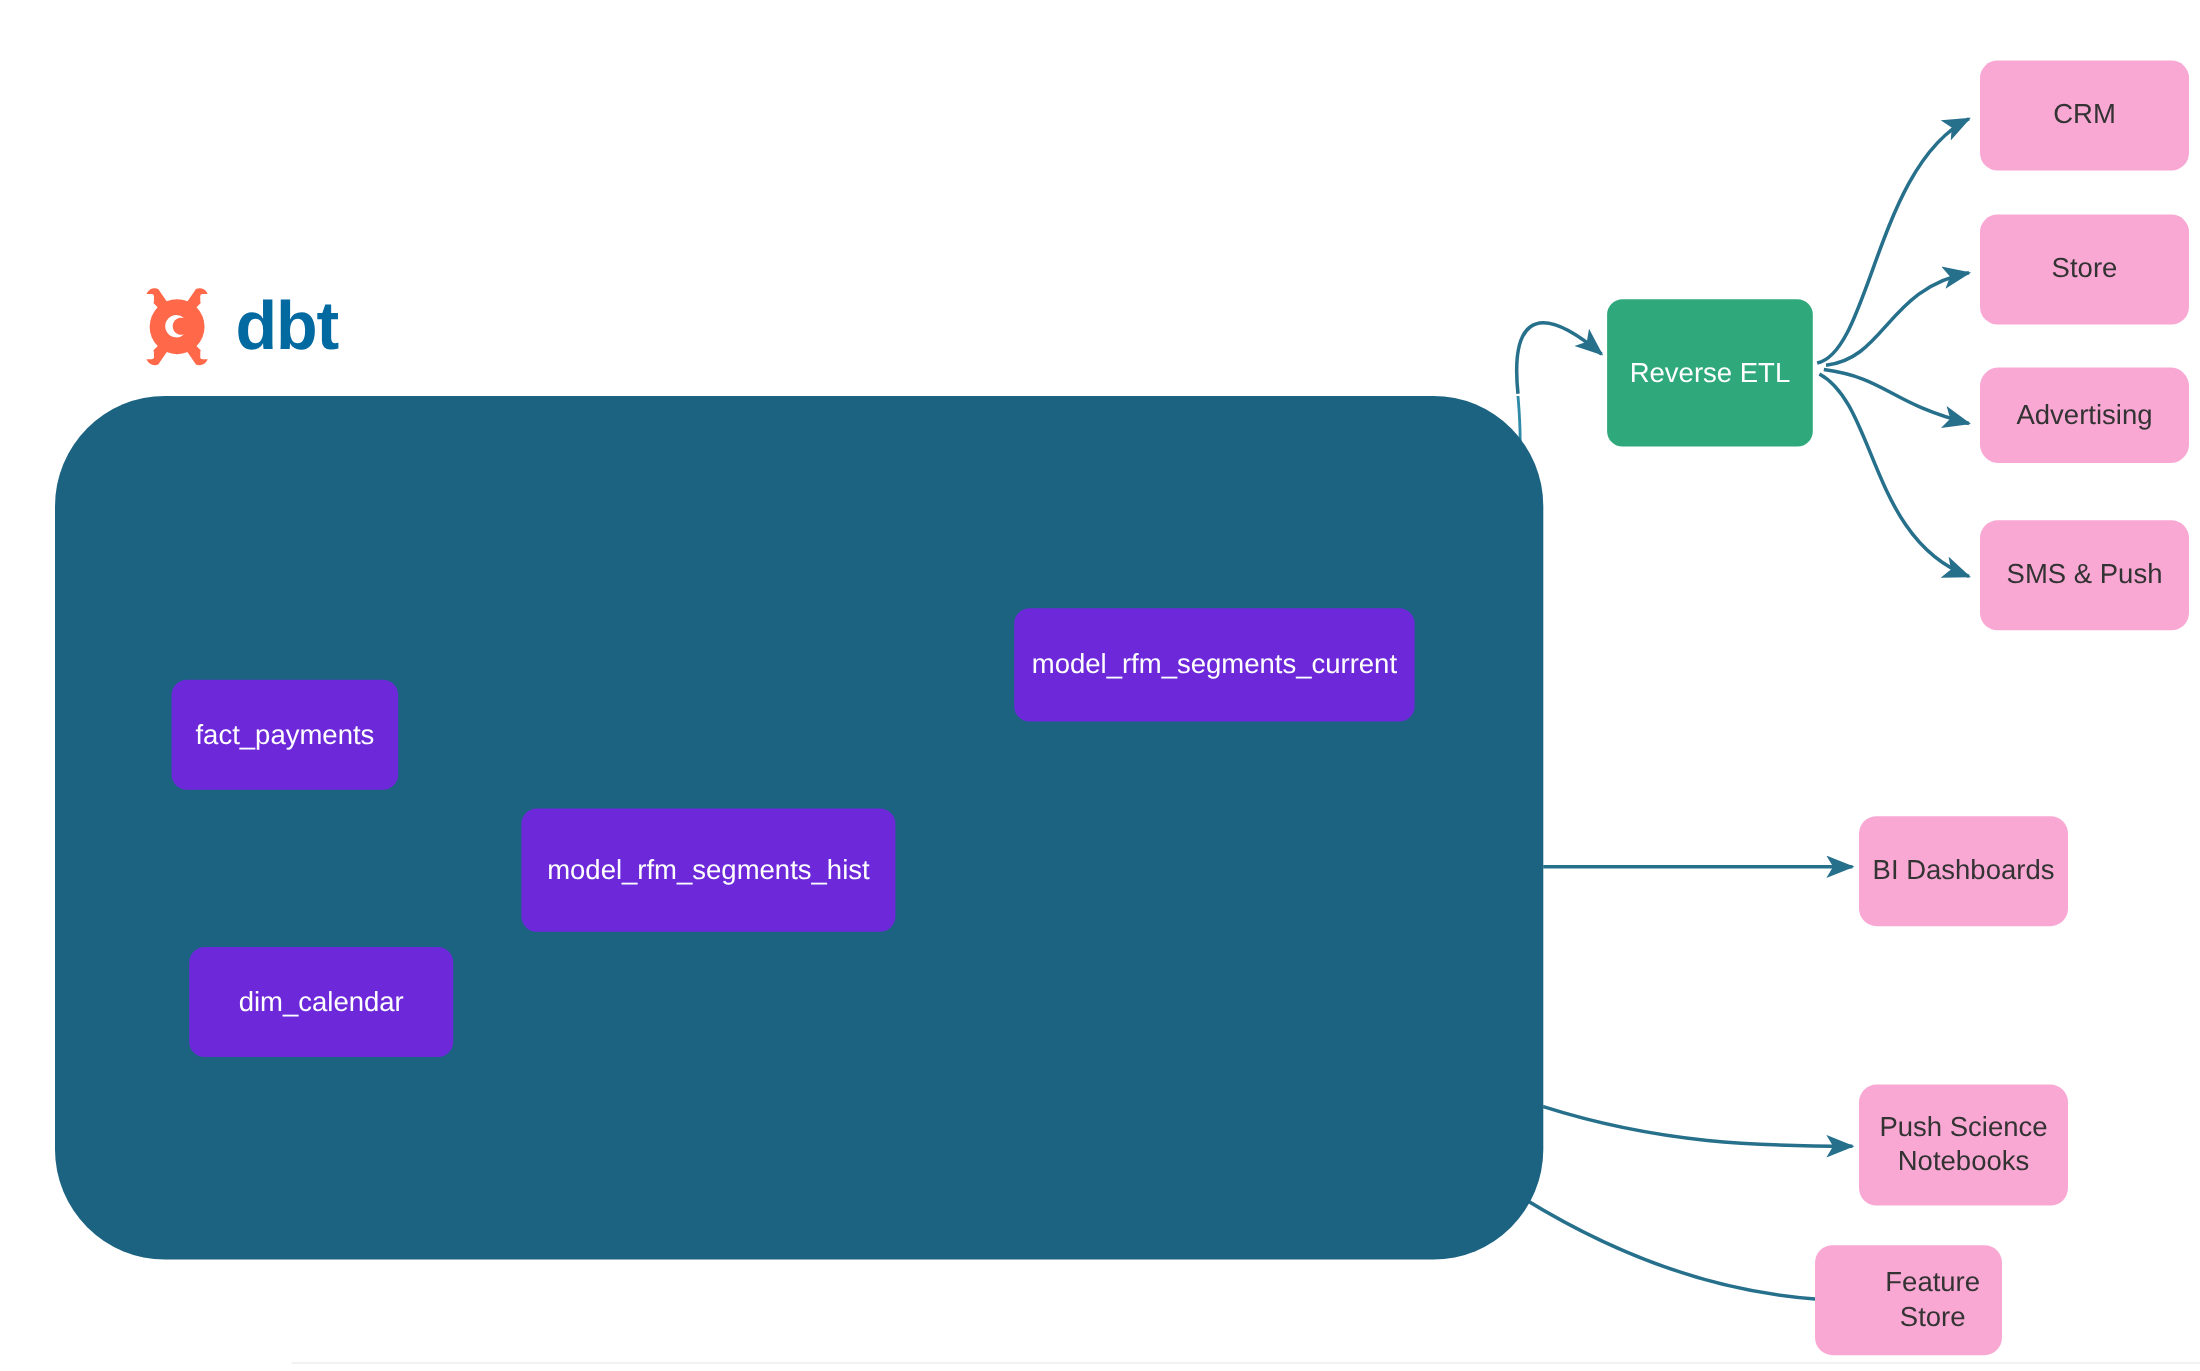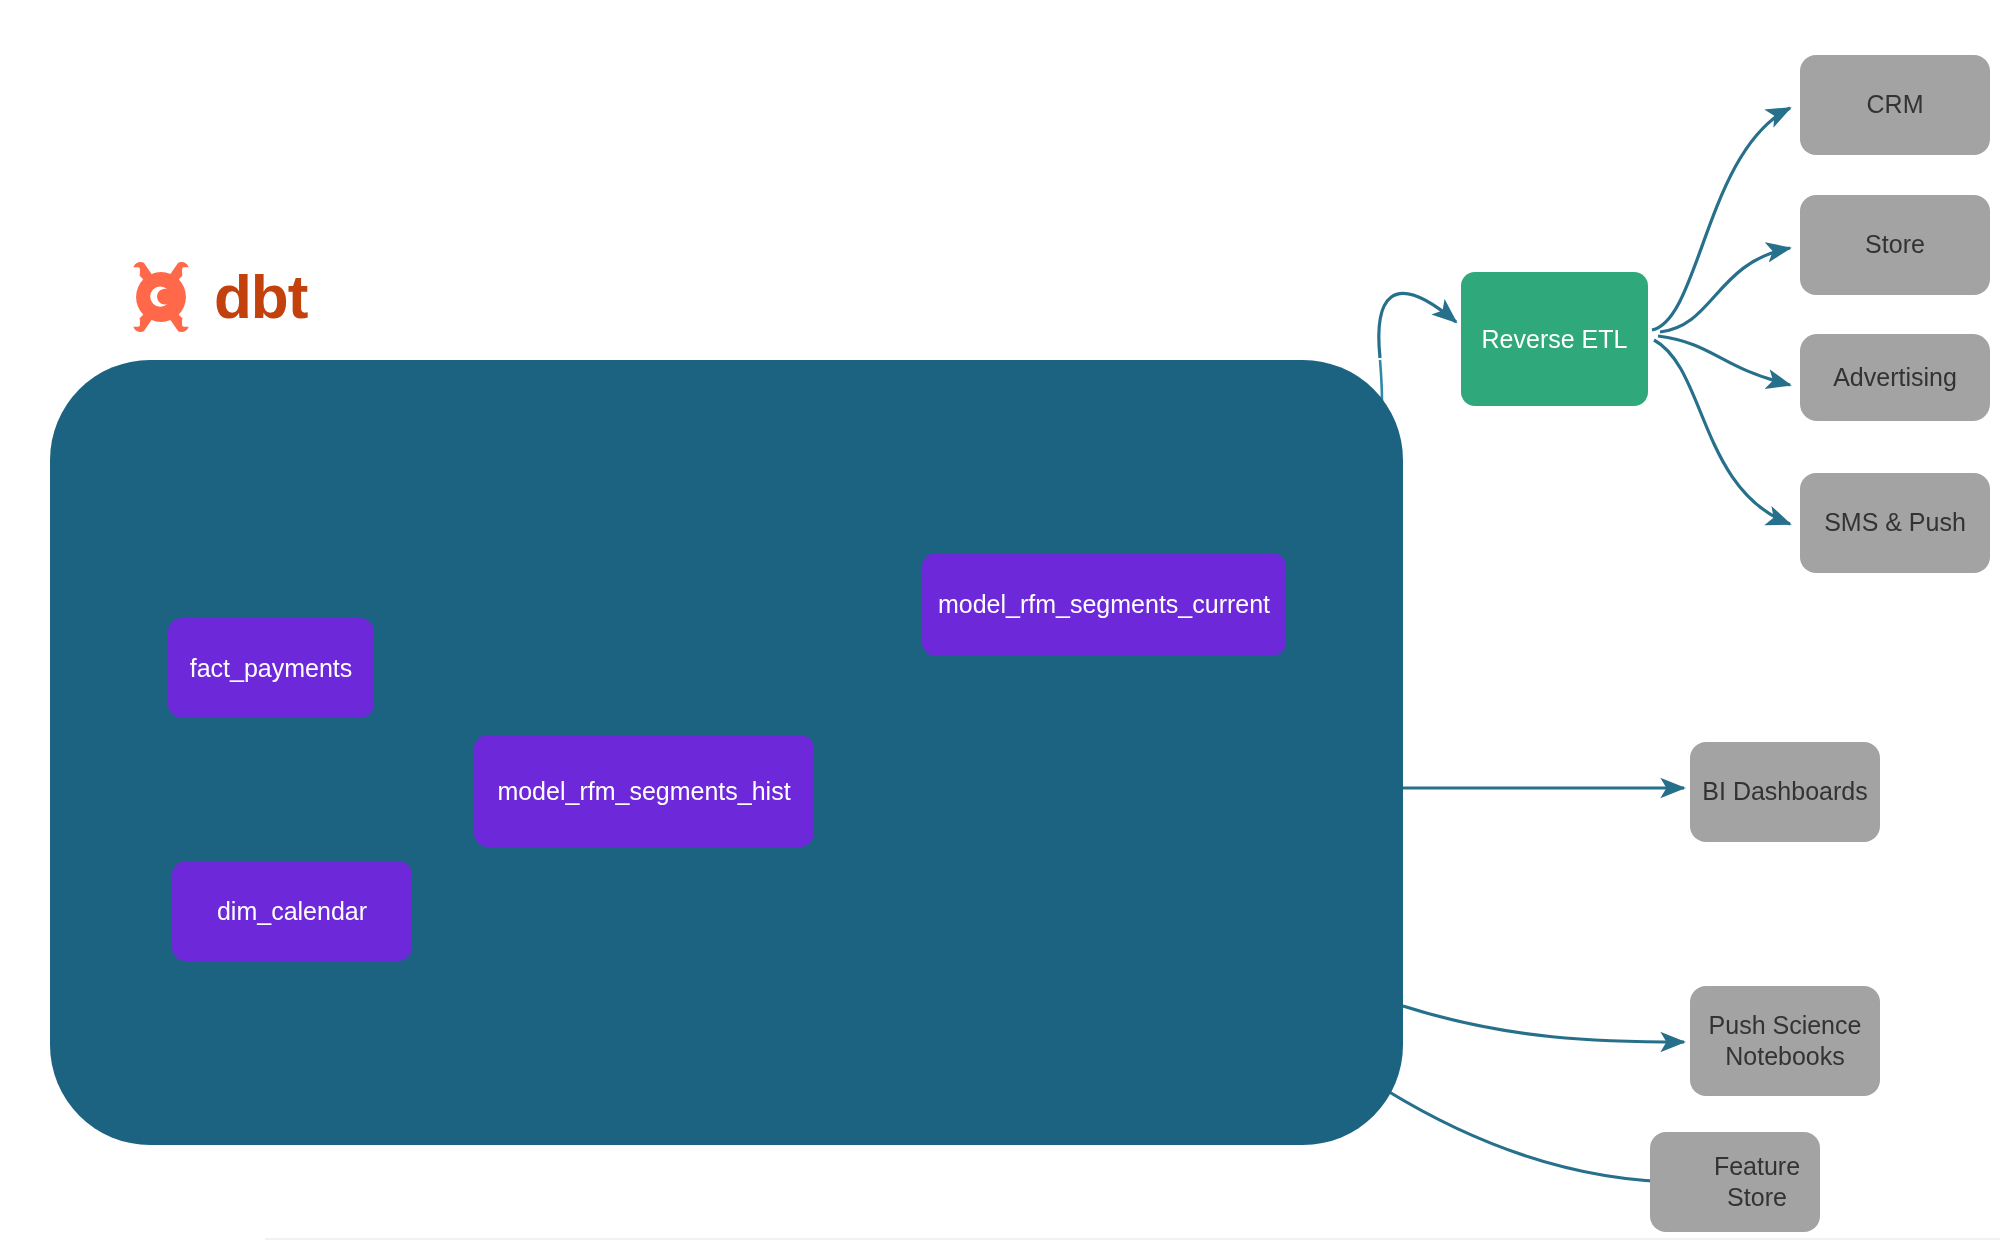--- a/index.html
+++ b/index.html
@@ -32,21 +32,21 @@
     left: 122px;
     top: 258px;
     display: flex;
     align-items: center;
     gap: 14px;
   }
   .logo-mark { width: 78px; height: 78px; display: block; }
   .logo-text {
     font-size: 62px;
     font-weight: bold;
-    color: #c2410c;
+    color: #0369a1;
     letter-spacing: -1px;
     line-height: 1;
   }
 
   
   .warehouse {
     position: absolute;
     left: 50px;
     top: 360px;
     width: 1353px;
@@ -64,37 +64,37 @@
     box-sizing: border-box;
     text-align: center;
   }
   .node-model {
     background: #6d28d9;
     border-radius: 14px;
     color: #ffffff;
     font-size: 25px;
     padding: 0 22px;
   }
-  .node-fact_payments      { left: 168px;  top: 618px;  width: 206px; height: 100px; }
+  .node-fact_payments      { left: 156px;  top: 618px;  width: 206px; height: 100px; }
   .node-dim_calendar       { left: 172px;  top: 861px;  width: 240px; height: 100px; }
   .node-hist               { left: 474px;  top: 735px;  width: 340px; height: 112px; }
   .node-current            { left: 922px;  top: 553px;  width: 364px; height: 103px; }
 
   
   .node-revetl {
     left: 1461px; top: 272px; width: 187px; height: 134px;
     background: #2FA87C;
     border-radius: 14px;
     color: #ffffff;
     font-size: 25px;
   }
 
   
   .node-dest {
-    background: #a3a3a3;
+    background: #f9a8d4;
     border-radius: 16px;
     color: #333333;
     font-size: 25px;
     line-height: 1.25;
   }
   .node-crm         { left: 1800px; top: 55px;   width: 190px; height: 100px; }
   .node-email       { left: 1800px; top: 195px;  width: 190px; height: 100px; }
   .node-advertising { left: 1800px; top: 334px;  width: 190px; height: 87px; border-radius: 17px; }
   .node-sms         { left: 1800px; top: 473px;  width: 190px; height: 100px; }
   .node-bi          { left: 1690px; top: 742px;  width: 190px; height: 100px; }

